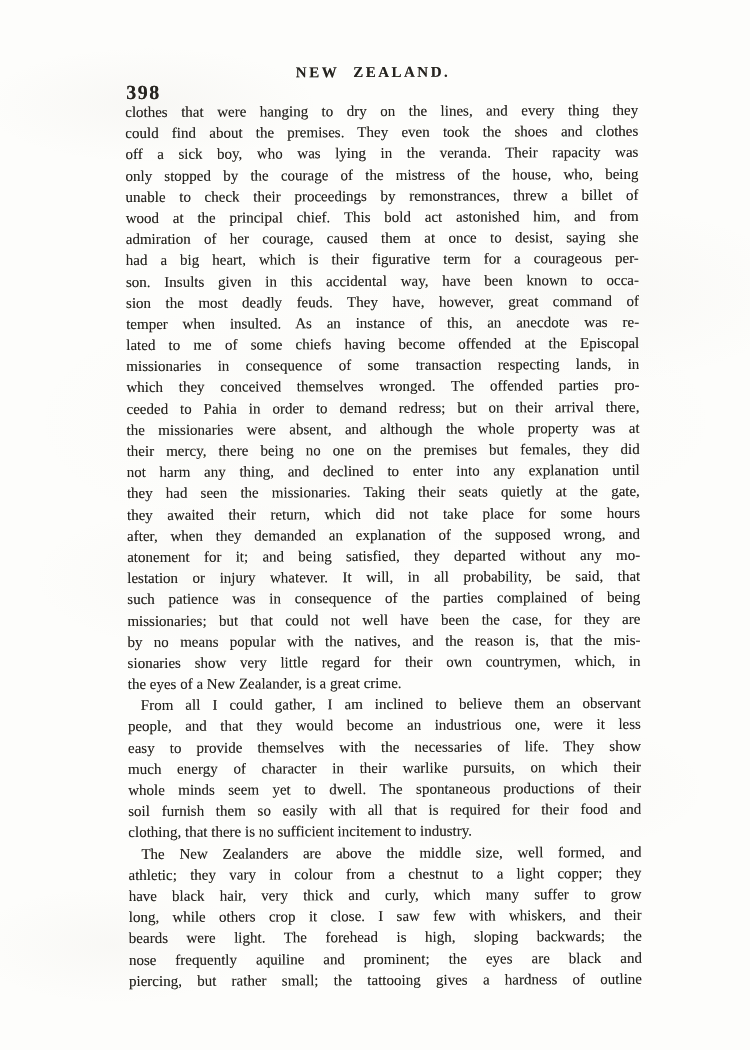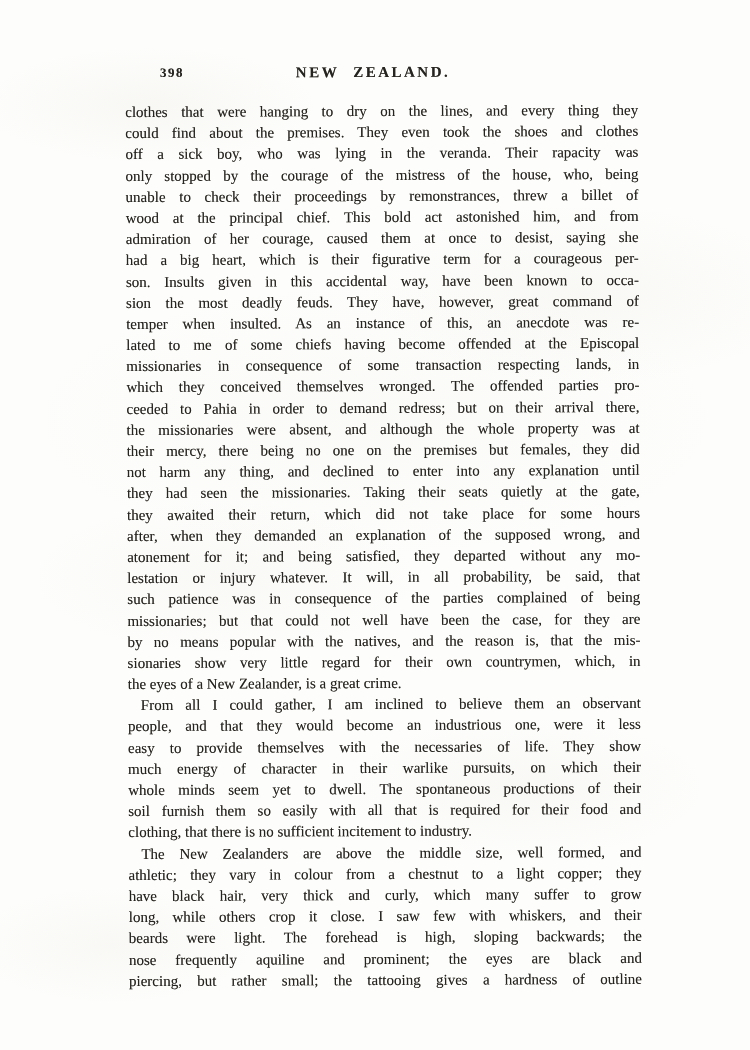--- a/index.html
+++ b/index.html
@@ -38,26 +38,25 @@
   .header-row {
     position: absolute;
     top: 64px;
     left: 0;
     width: 750px;
     height: 22px;
   }
   .page-number {
     position: absolute;
     left: 128px;
-    top: 0;
-    font-size: 13px;
+    top: 16px;
+    font-size: 20px;
     font-weight: 700;
     letter-spacing: 1.5px;
     text-shadow: 0 0 0.5px rgba(40,36,30,0.55);
-    margin-left: 34px;
   }
   .running-title {
     position: absolute;
     left: 0;
     top: 0;
     width: 750px;
     text-align: center;
     font-size: 15px;
     font-weight: 700;
     letter-spacing: 2.5px;

